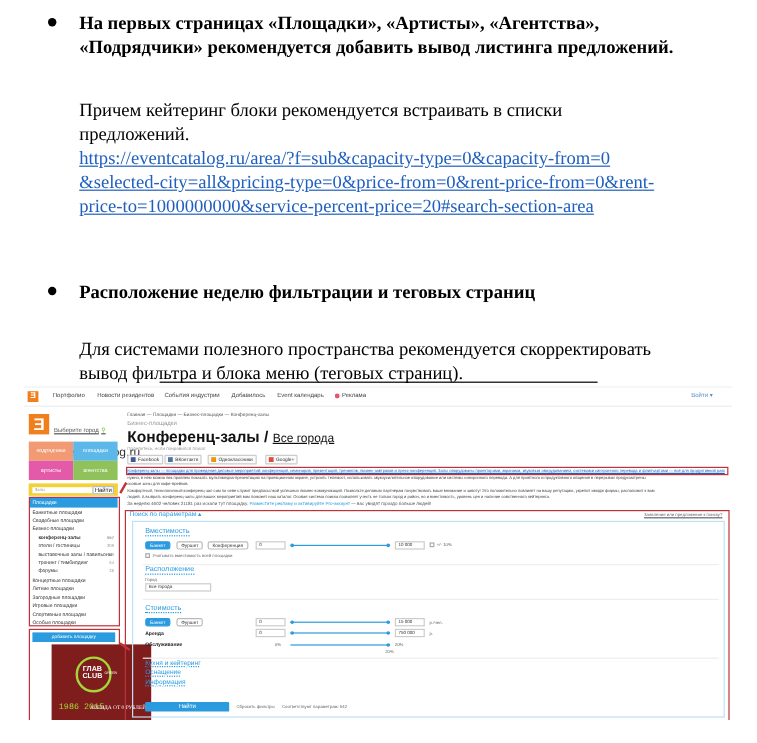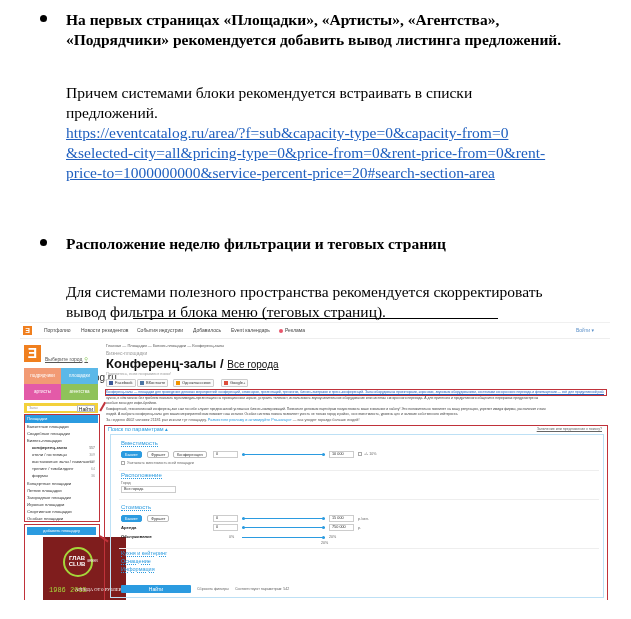--- a/index.html
+++ b/index.html
@@ -88,21 +88,21 @@
 </head>
 <body>
 
 <div class="doc">
   <div class="bullet-row" style="top:10px;">
     <span class="bullet-dot"></span>
     <div class="bullet-text">На первых страницах «Площадки», «Артисты», «Агентства», «Подрядчики» рекомендуется добавить вывод листинга предложений.</div>
   </div>
 
   <div class="para" style="top:83px;">
-    <div>Причем системами блоки рекомендуется встраивать в списки</div>
+    <div>Причем кейтеринг блоки рекомендуется встраивать в списки</div>
     <div>предложений.</div>
     <div><a>https://eventcatalog.ru/area/?f=sub&amp;capacity-type=0&amp;capacity-from=0</a></div>
     <div><a>&amp;selected-city=all&amp;pricing-type=0&amp;price-from=0&amp;rent-price-from=0&amp;rent-</a></div>
     <div><a>price-to=1000000000&amp;service-percent-price=20#search-section-area</a></div>
   </div>
 
   <div class="bullet-row" style="top:234px;">
     <span class="bullet-dot"></span>
     <div class="bullet-text">Расположение неделю фильтрации и теговых страниц</div>
   </div>

